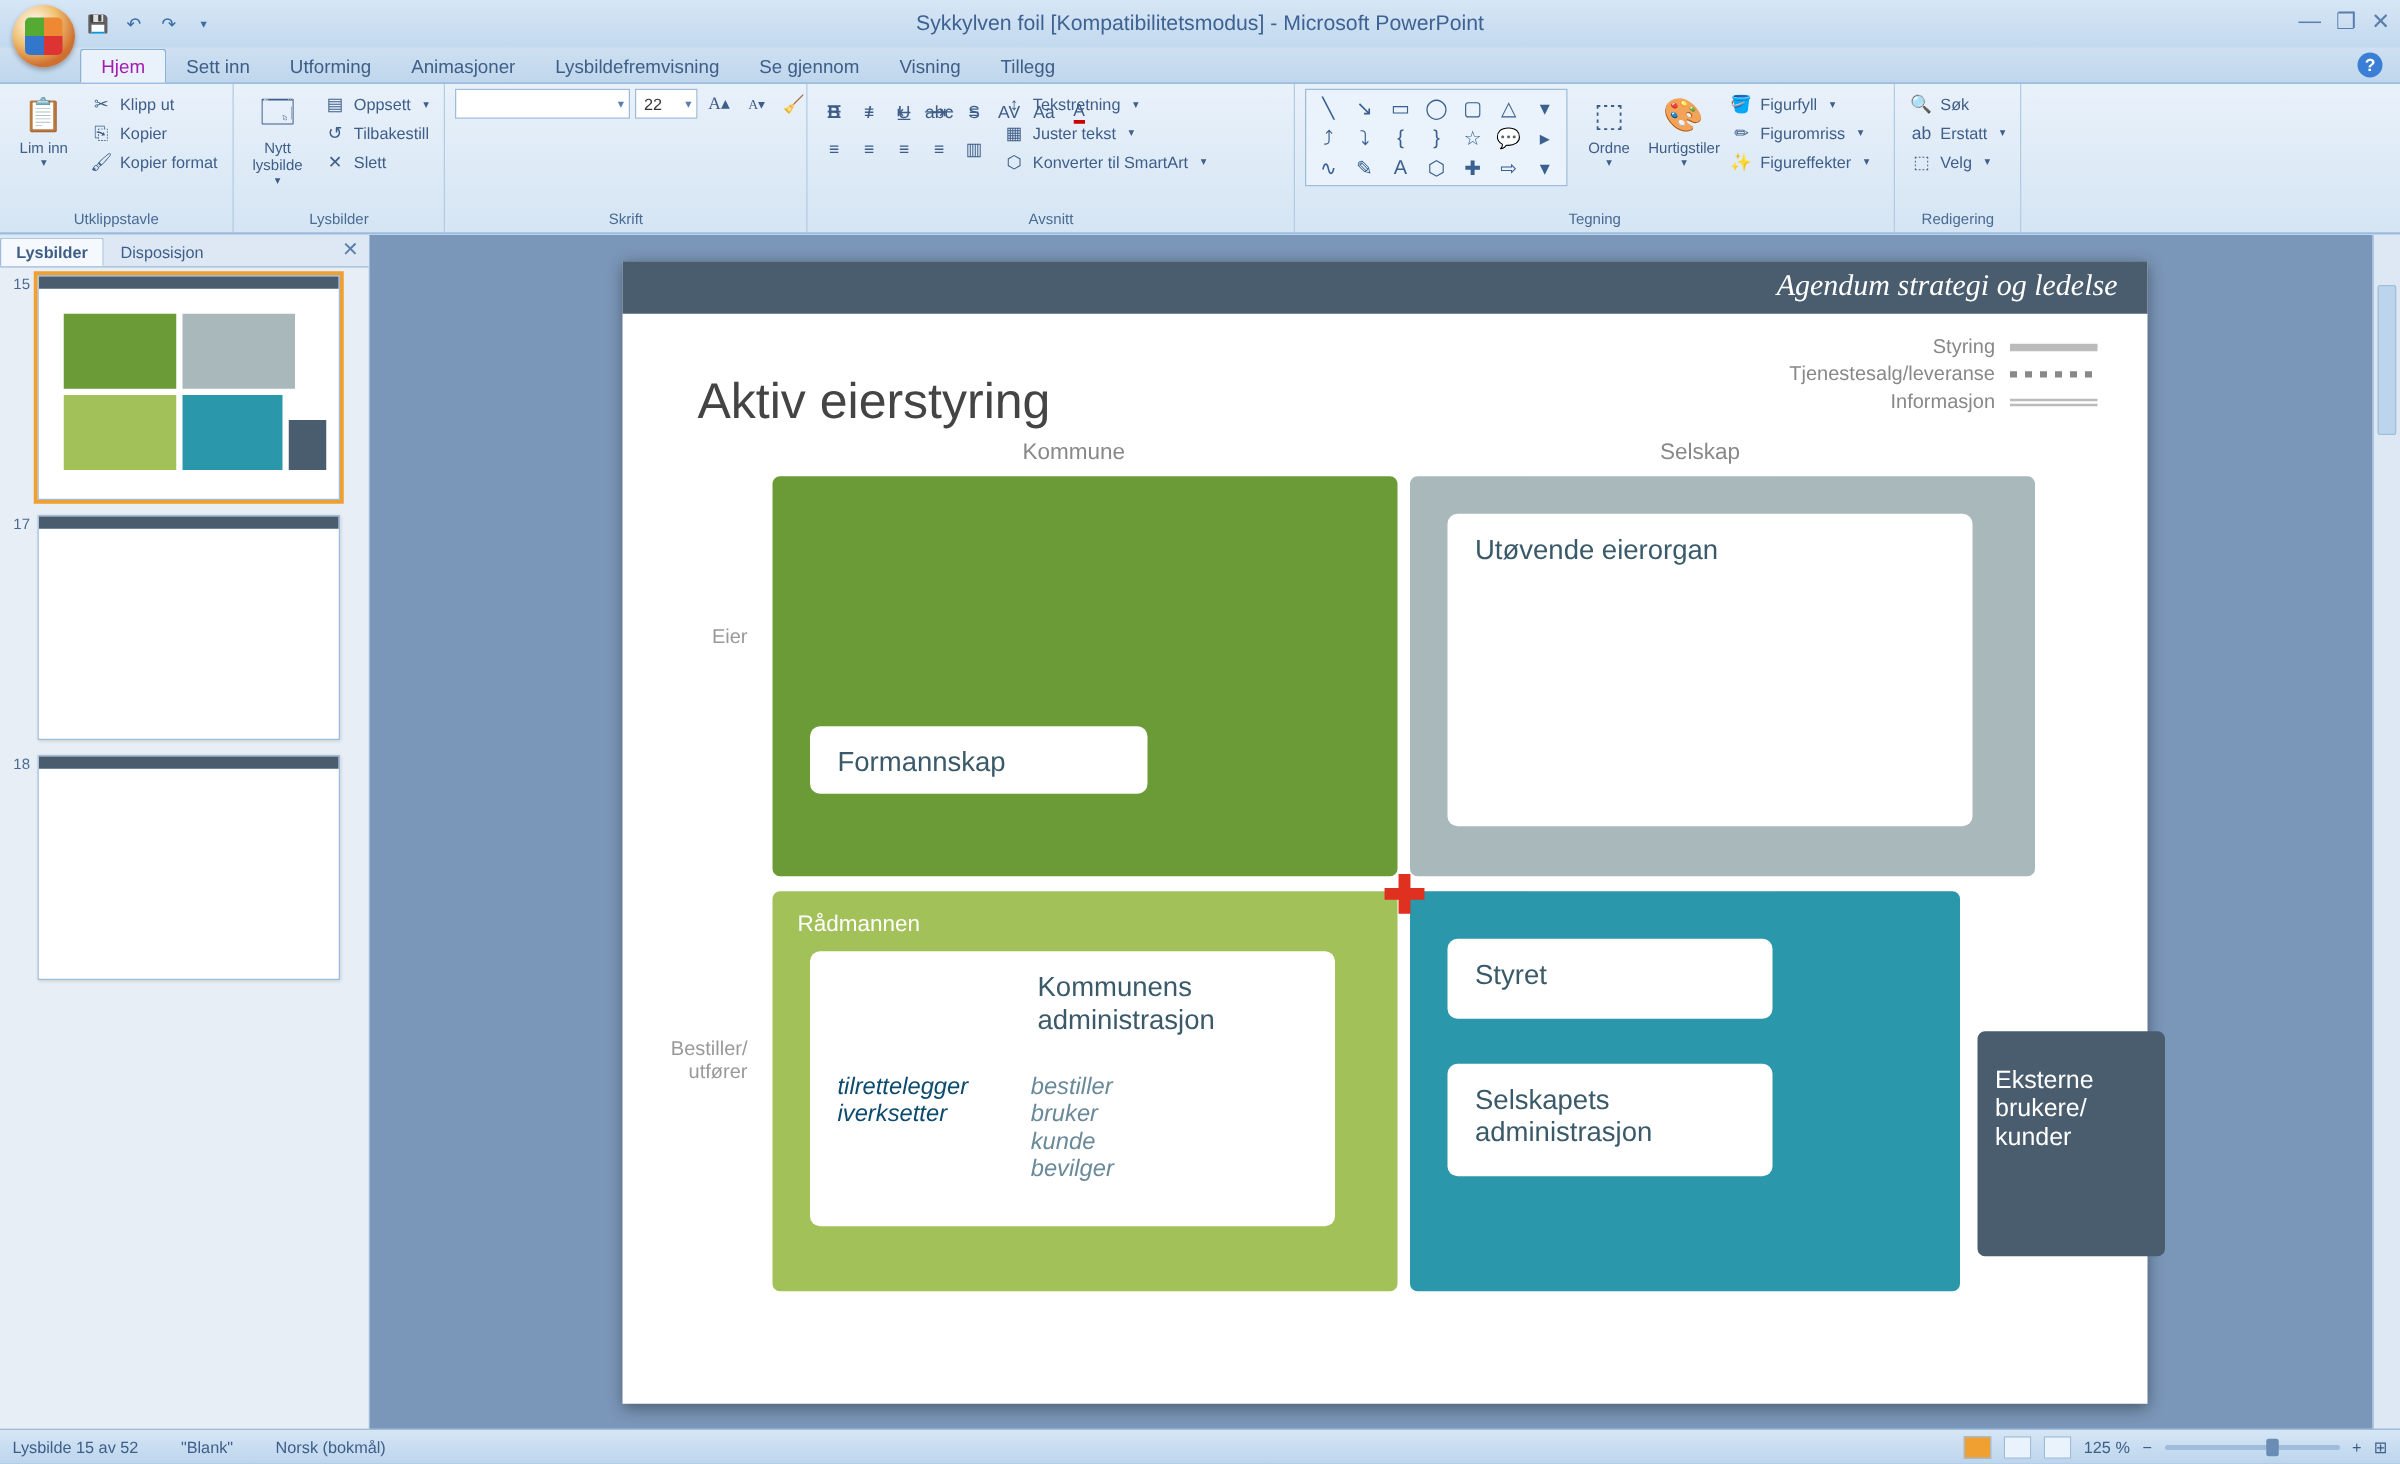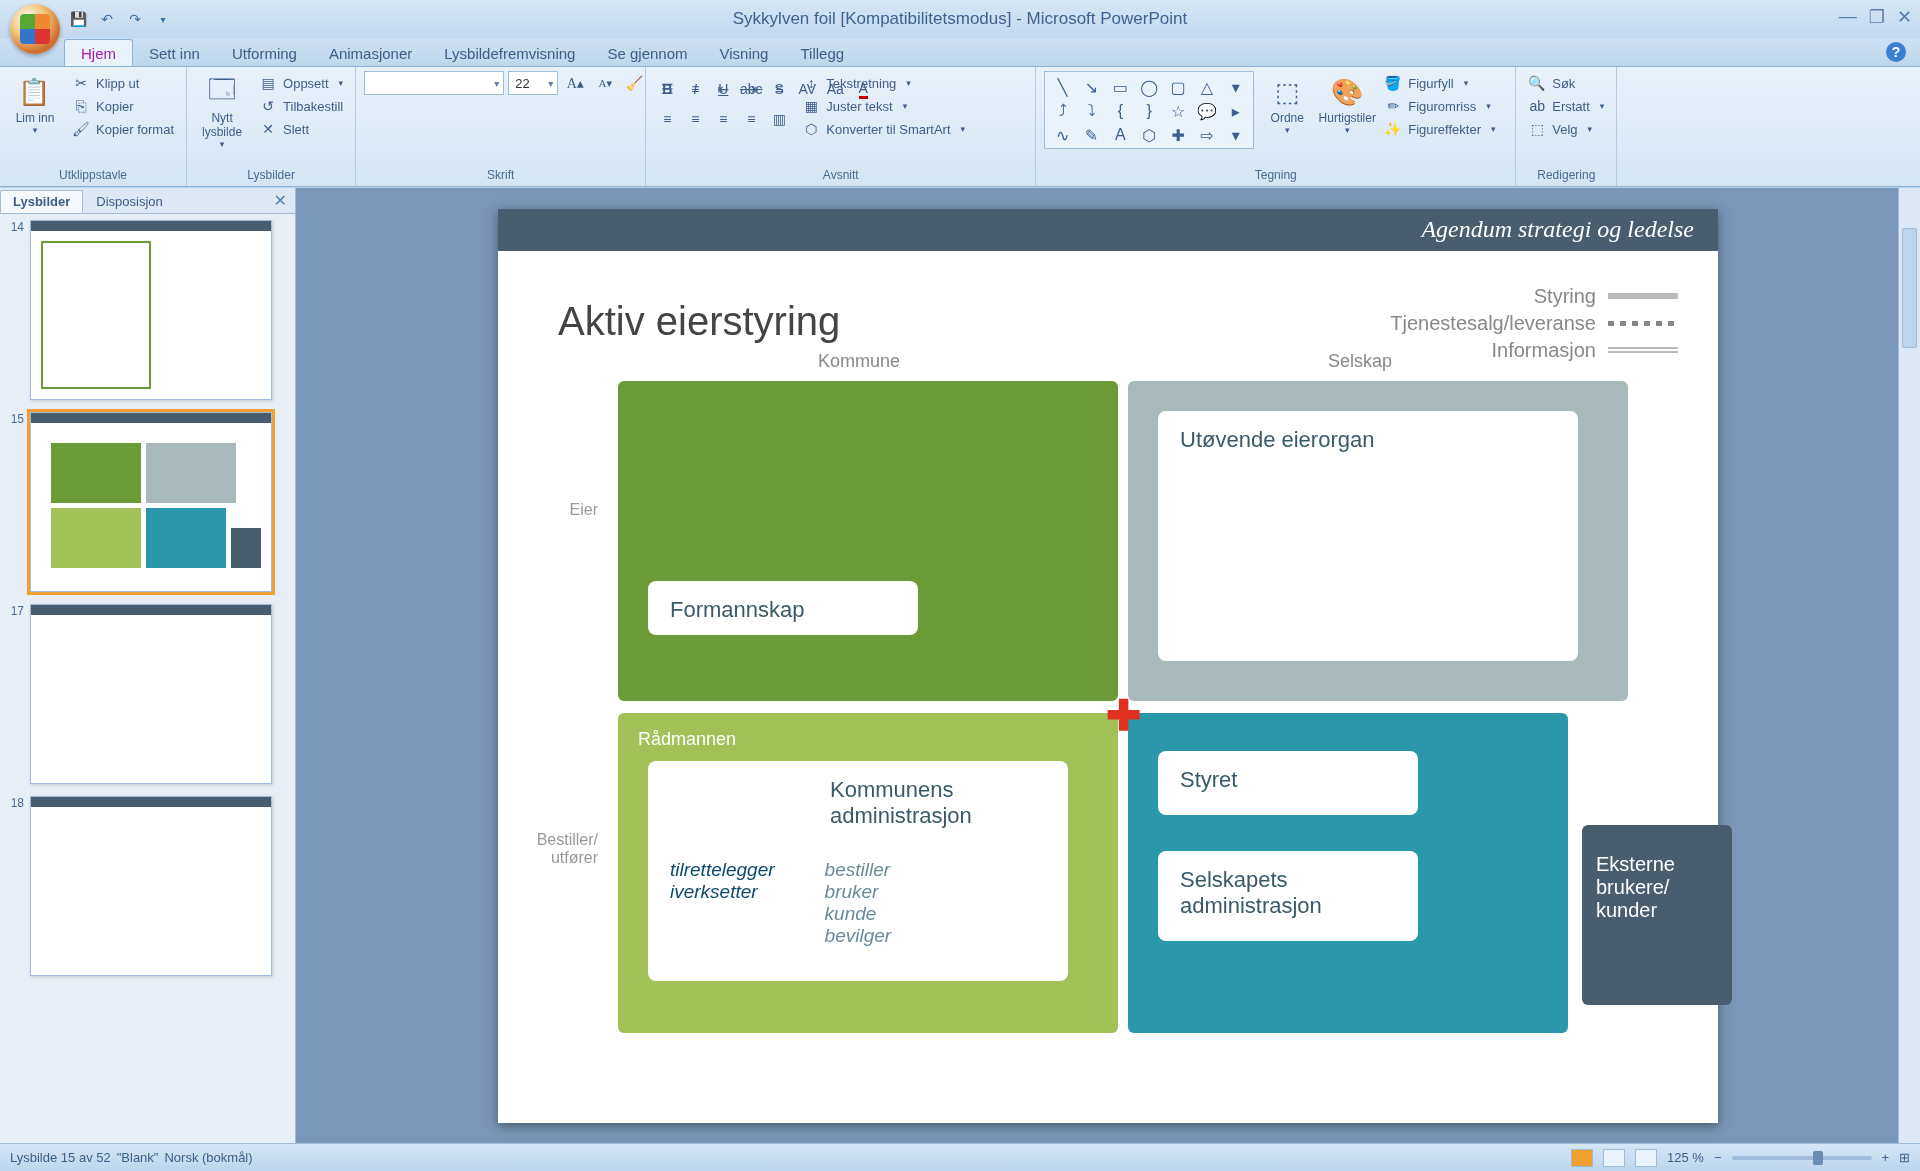--- a/index.html
+++ b/index.html
@@ -49,21 +49,21 @@
 .thumb { display: flex; gap: 6px; margin-bottom: 12px; }
 .thumb-num { width: 20px; text-align: right; font-size: 12px; color:#4a6b93;}
 .thumb-img { width: 242px; height: 180px; background: #fff; border: 1px solid #9fbcda; box-shadow: 1px 1px 3px rgba(0,0,0,.15); position:relative; overflow:hidden;}
 .thumb.selected .thumb-img { outline: 3px solid #f0a030; }
 
 
 .edit-area { position: absolute; top: 188px; left: 296px; right: 0; bottom: 28px; background: #7a96b8; display: flex; align-items: center; justify-content: center; }
 .slide { width: 1220px; height: 914px; background: #fff; box-shadow: 0 3px 12px rgba(0,0,0,.4); position:relative;}
 .slide-banner{position:absolute;top:0;left:0;right:0;height:42px;background:#4a5d6f;color:#fff;display:flex;align-items:center;justify-content:flex-end;padding:0 24px;font-size:24px;font-family:Liberation Serif, serif;font-style:italic;}
 .slide-title{position:absolute;top:90px;left:60px;font-size:40px;color:#444;}
-.legend{position:absolute;top:60px;right:40px;font-size:20px;color:#888;margin-top:16px;}
+.legend{position:absolute;top:60px;right:40px;font-size:16px;color:#888;}
 .legend div{display:flex;align-items:center;gap:12px;justify-content:flex-end;margin-bottom:4px;}
 .lg-line{width:70px;height:6px;}
 .lg-solid{background:#bbb;}
 .lg-dotted{background:repeating-linear-gradient(90deg,#888 0 6px,transparent 6px 12px);height:5px;}
 .lg-double{border-top:2px solid #bbb;border-bottom:2px solid #bbb;height:6px;}
 
 .diag{position:absolute;top:142px;left:40px;right:40px;bottom:40px;}
 .col-label{position:absolute;font-size:18px;color:#888;}
 .row-label{position:absolute;font-size:16px;color:#999;text-align:right;width:80px;}
 .box-kommune-top{position:absolute;left:80px;top:30px;width:500px;height:320px;background:#6b9b37;border-radius:6px;}
@@ -72,21 +72,21 @@
 .box-selskap-bot{position:absolute;left:590px;top:362px;width:440px;height:320px;background:#2a97ab;border-radius:6px;}
 .box-extern{position:absolute;left:1044px;top:474px;width:150px;height:180px;background:#4a5d6f;border-radius:6px;color:#fff;padding:28px 14px;font-size:20px;}
 .wbox{position:absolute;background:#fff;border-radius:8px;padding:16px 22px;font-size:22px;color:#3a5a6a;}
 .wt{color:#3a5a6a;}
 .sub{font-style:italic;font-size:19px;color:#0c4a6e;}
 .sub2{font-style:italic;font-size:19px;color:#6a8a9a;}
 .radmannen{position:absolute;left:100px;top:378px;color:#fff;font-size:18px;}
 .arrow-red{position:absolute;left:568px;top:340px;font-size:42px;color:#e03020;font-weight:bold;}
 
 
-.statusbar { position: absolute; bottom: 0; left: 0; right: 0; height: 28px; background: linear-gradient(#d6e6f5,#bcd5ed); border-top: 1px solid #9fbcda; display: flex; align-items: center; font-size: 13px; color:#3e5e88; padding: 0 10px; gap: 6px;}
+.statusbar { position: absolute; bottom: 0; left: 0; right: 0; height: 28px; background: linear-gradient(#d6e6f5,#bcd5ed); border-top: 1px solid #9fbcda; display: flex; align-items: center; font-size: 13px; color:#3e5e88; padding: 0 10px; gap: 34px;}
 .statusbar .right{margin-left:auto;display:flex;align-items:center;gap:10px;}
 .view-btn{width:22px;height:18px;border:1px solid #9fbcda;background:#eaf2fb;}
 .view-btn.active{background:#f0a030;}
 .zoom-slider{width:140px;height:4px;background:#9fbcda;position:relative;border-radius:2px;}
 .zoom-slider::after{content:"";position:absolute;left:58%;top:-5px;width:10px;height:14px;background:#6a8db5;border-radius:2px;}
 
 
 .vscroll{position:absolute;right:0;top:188px;bottom:28px;width:22px;background:#dde8f4;border-left:1px solid #9fbcda;}
 .vscroll .thumb-bar{position:absolute;left:3px;right:3px;top:40px;height:120px;background:#bcd5ed;border:1px solid #9fbcda;border-radius:2px;}
 </style>
@@ -326,27 +326,20 @@
 
 </div>
 
 <div class="left-panel">
   <div class="panel-tabs">
     <div class="ptab active">Lysbilder</div>
     <div class="ptab">Disposisjon</div>
     <div class="ptab-close">✕</div>
   </div>
   <div class="thumbs">
-    <div class="thumb">
-      <div class="thumb-num">14</div>
-      <div class="thumb-img">
-          <div style="position:absolute;top:0;left:0;right:0;height:10px;background:#4a5d6f"></div>
-          <div style="position:absolute;top:20px;left:10px;right:120px;bottom:10px;border:2px solid #6b9b37;background:#fff"></div>
-        </div>
-    </div>
     <div class="thumb selected">
       <div class="thumb-num">15</div>
       <div class="thumb-img">
           <div style="position:absolute;top:0;left:0;right:0;height:10px;background:#4a5d6f"></div>
         <div style="position:absolute;top:30px;left:20px;width:90px;height:60px;background:#6b9b37"></div>
         <div style="position:absolute;top:30px;left:115px;width:90px;height:60px;background:#a8b8bb"></div>
         <div style="position:absolute;top:95px;left:20px;width:90px;height:60px;background:#a3c159"></div>
         <div style="position:absolute;top:95px;left:115px;width:80px;height:60px;background:#2a97ab"></div>
         <div style="position:absolute;top:115px;left:200px;width:30px;height:40px;background:#4a5d6f"></div>
       </div>

